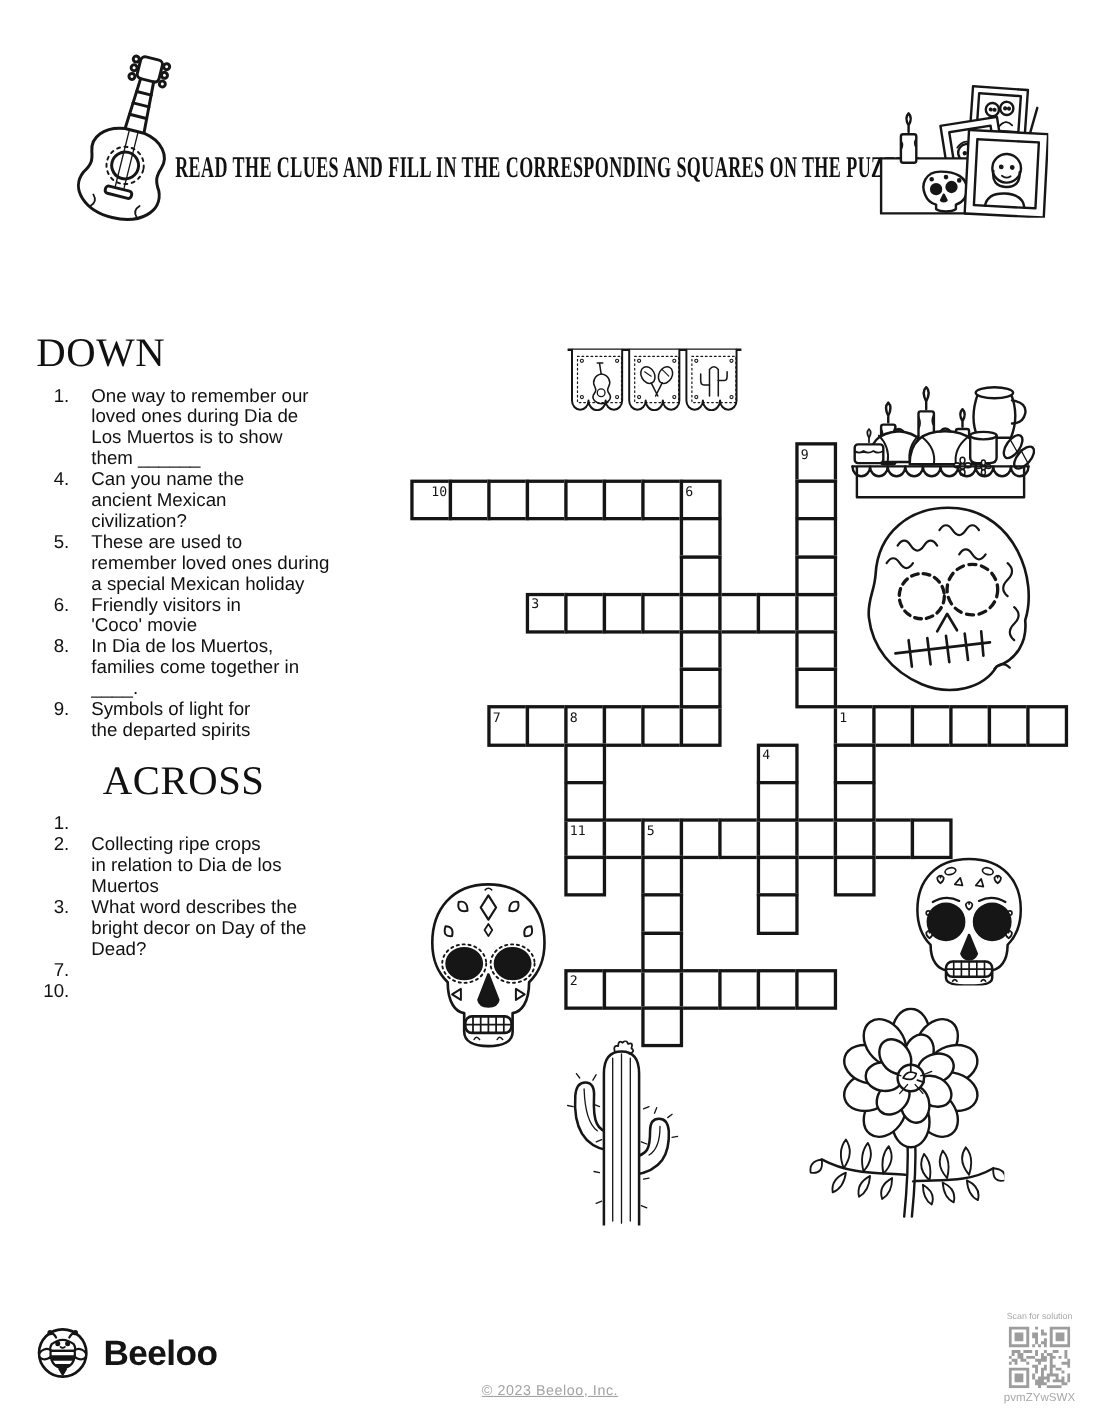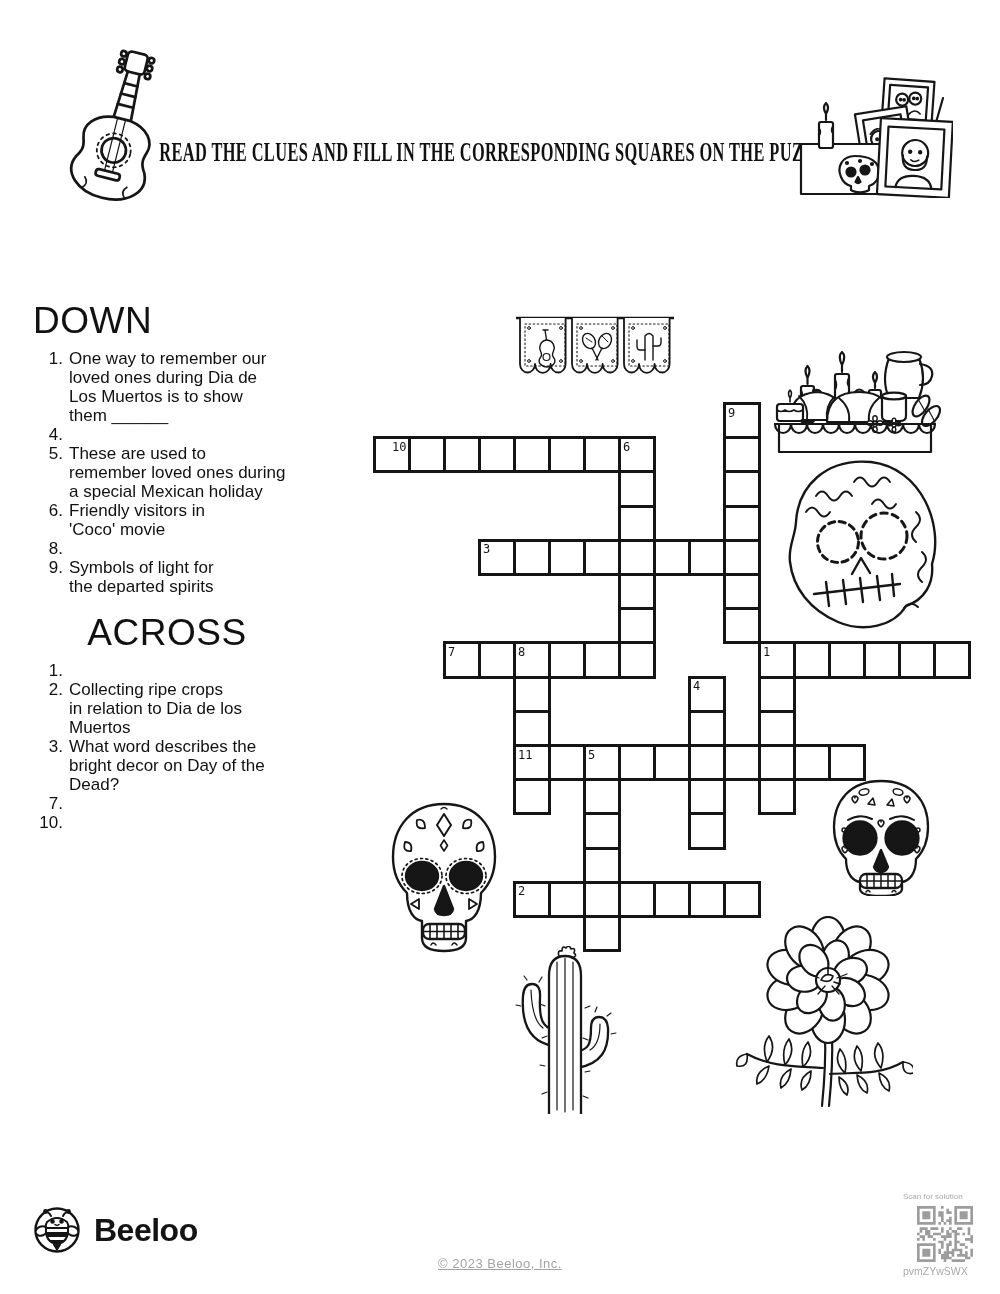--- a/index.html
+++ b/index.html
@@ -7,36 +7,36 @@
         font-family:"Liberation Sans",sans-serif;color:#111;}
   
   #title-wrap{position:absolute;left:0;right:0;top:60px;text-align:center;}
   #title{display:inline-block;font-family:"Liberation Serif",serif;font-weight:700;font-size:38px;
          letter-spacing:1px;transform:scale(0.72,1.52);transform-origin:center;white-space:nowrap;}
   #subtitle-wrap{position:absolute;left:0;right:0;top:140px;text-align:center;}
   #subtitle{display:inline-block;font-family:"Liberation Serif",serif;font-weight:700;font-size:21px;
          letter-spacing:0.5px;transform:scale(0.78,1.3);transform-origin:center;white-space:nowrap;}
   
   #clues{position:absolute;left:33px;top:300px;width:268px;}
-  .clue-heading{font-size:37px;font-weight:400;letter-spacing:0.5px;margin:0 0 7px 0;}
+  .clue-heading{font-size:37px;font-weight:400;letter-spacing:0.5px;margin:0 0 7px 0;font-family:Liberation Serif, serif;}
   .clue-heading.second{margin-top:16px;text-align:center;}
   ul.clue-list{list-style:none;margin:0;padding:0;}
   ul.clue-list li{display:flex;align-items:flex-start;font-size:17px;line-height:19px;}
   .clue-num{min-width:30px;text-align:right;flex:0 0 auto;}
-  .clue-text{margin-left:6px;white-space:pre-line;}
+  .clue-text{margin-left:20px;white-space:pre-line;}
   
   .cell{position:absolute;background:#fff;border:3px solid #151515;box-sizing:border-box;}
   .cell-label{position:absolute;font-family:"DejaVu Sans Mono",monospace;font-size:12px;line-height:12px;color:#151515;z-index:3;}
   
   .illus{position:absolute;}
   
   #brand{position:absolute;left:33px;top:1206px;display:flex;align-items:center;gap:13px;}
   #brand-name{font-size:32px;font-weight:700;letter-spacing:-0.5px;color:#141414;}
   #copyright{position:absolute;left:0;right:0;top:1256px;text-align:center;font-size:13px;color:#a3a3a3;letter-spacing:0.5px;text-decoration:underline;}
-  #qr-block{position:absolute;left:903px;top:1192px;width:84px;text-align:left;}
+  #qr-block{position:absolute;left:903px;top:1192px;width:84px;text-align:center;}
   #qr-caption{font-size:8px;color:#a8a8a8;}
   #qr-svg{display:block;margin:5px auto 3px auto;}
   #qr-text{font-size:10.5px;color:#a8a8a8;}
 </style>
 </head>
 <body>
 
 <div id="page">
 
   <div id="subtitle-wrap"><div id="subtitle">READ THE CLUES AND FILL IN THE CORRESPONDING SQUARES ON THE PUZZLE.</div></div>
@@ -371,34 +371,40 @@
     <ul class="clue-list" id="down-list">
         <li>
           <span class="clue-num">1.</span>
           <span class="clue-text">One way to remember our
 loved ones during Dia de
 Los Muertos is to show
 them ______</span>
         </li>
         <li>
           <span class="clue-num">4.</span>
+          <span class="clue-text">Can you name the
+ancient Mexican
+civilization?</span>
         </li>
         <li>
           <span class="clue-num">5.</span>
           <span class="clue-text">These are used to
 remember loved ones during
 a special Mexican holiday</span>
         </li>
         <li>
           <span class="clue-num">6.</span>
           <span class="clue-text">Friendly visitors in
 'Coco' movie</span>
         </li>
         <li>
           <span class="clue-num">8.</span>
+          <span class="clue-text">In Dia de los Muertos,
+families come together in
+____.</span>
         </li>
         <li>
           <span class="clue-num">9.</span>
           <span class="clue-text">Symbols of light for
 the departed spirits</span>
         </li>
       </ul>
     <h2 class="clue-heading second">ACROSS</h2>
     <ul class="clue-list" id="across-list">
         <li>

